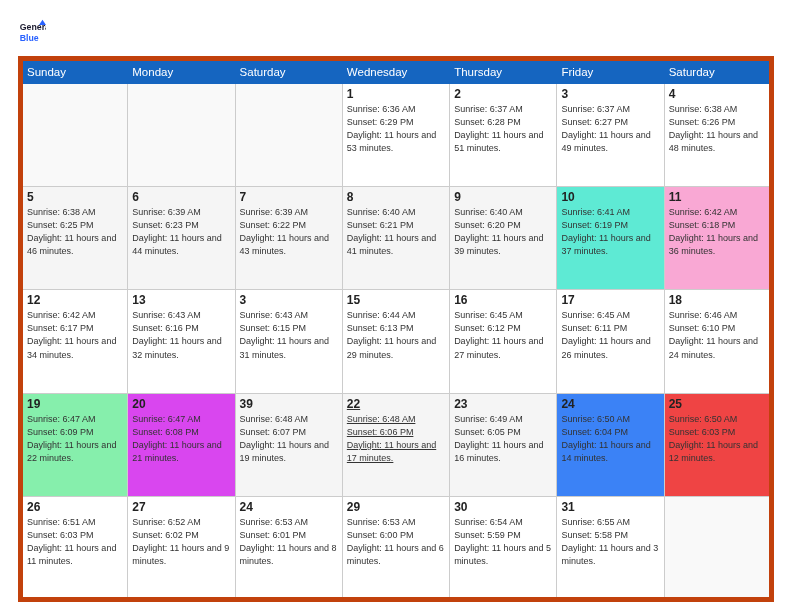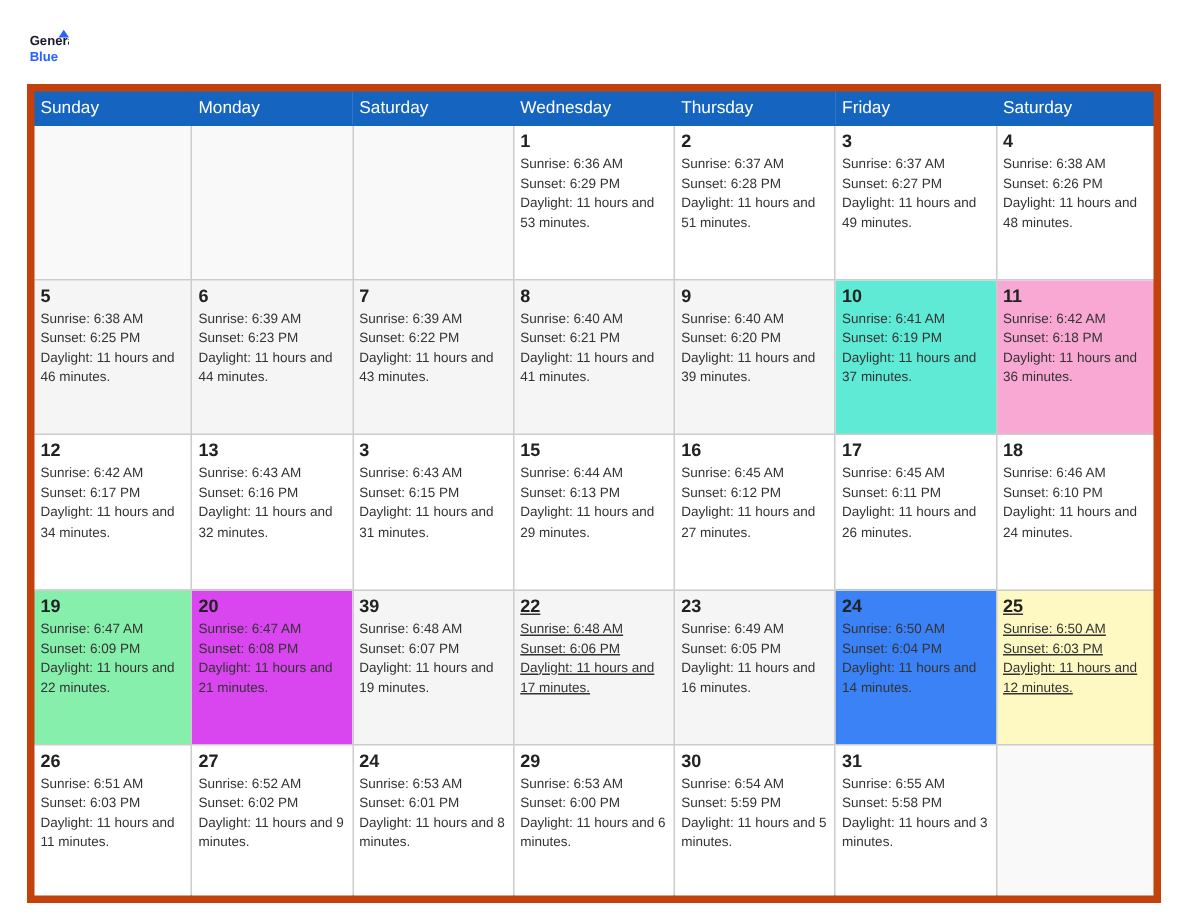--- a/index.html
+++ b/index.html
@@ -222,21 +222,21 @@
             <div class="day-info">Sunrise: 6:48 AM<br>Sunset: 6:06 PM<br>Daylight: 11 hours and 17 minutes.</div>
           </td>
           <td style="background: rgb(245, 245, 245);">
             <div class="day-num">23</div>
             <div class="day-info">Sunrise: 6:49 AM<br>Sunset: 6:05 PM<br>Daylight: 11 hours and 16 minutes.</div>
           </td>
           <td style="background: #3b82f6; margin-left: 32px;">
             <div class="day-num">24</div>
             <div class="day-info">Sunrise: 6:50 AM<br>Sunset: 6:04 PM<br>Daylight: 11 hours and 14 minutes.</div>
           </td>
-          <td style="background: #fef9c3; text-decoration: underline;">
+          <td style="background: #ef4444;">
             <div class="day-num">25</div>
             <div class="day-info">Sunrise: 6:50 AM<br>Sunset: 6:03 PM<br>Daylight: 11 hours and 12 minutes.</div>
           </td>
         </tr>
         <tr>
           <td>
             <div class="day-num">26</div>
             <div class="day-info">Sunrise: 6:51 AM<br>Sunset: 6:03 PM<br>Daylight: 11 hours and 11 minutes.</div>
           </td>
           <td>

